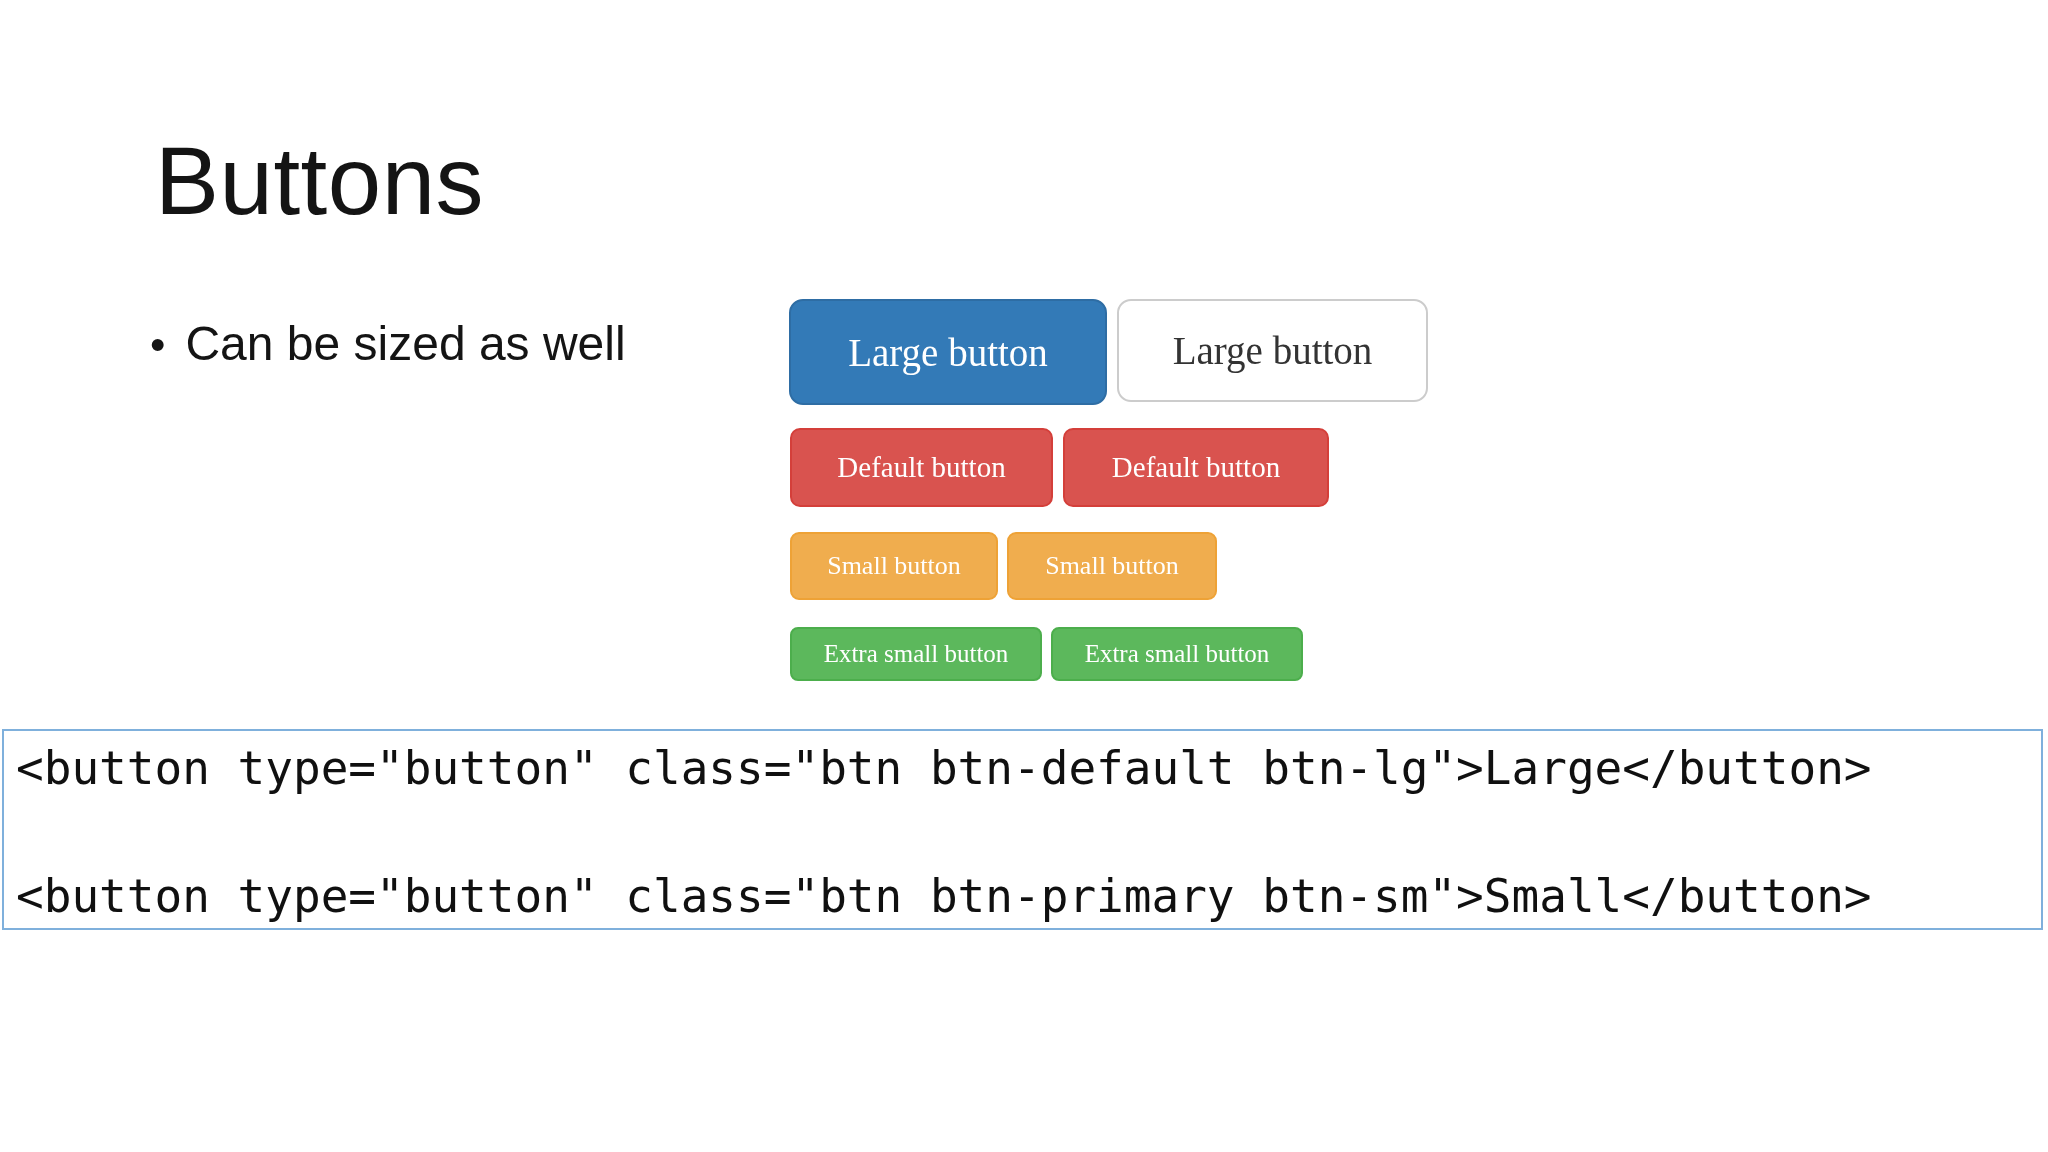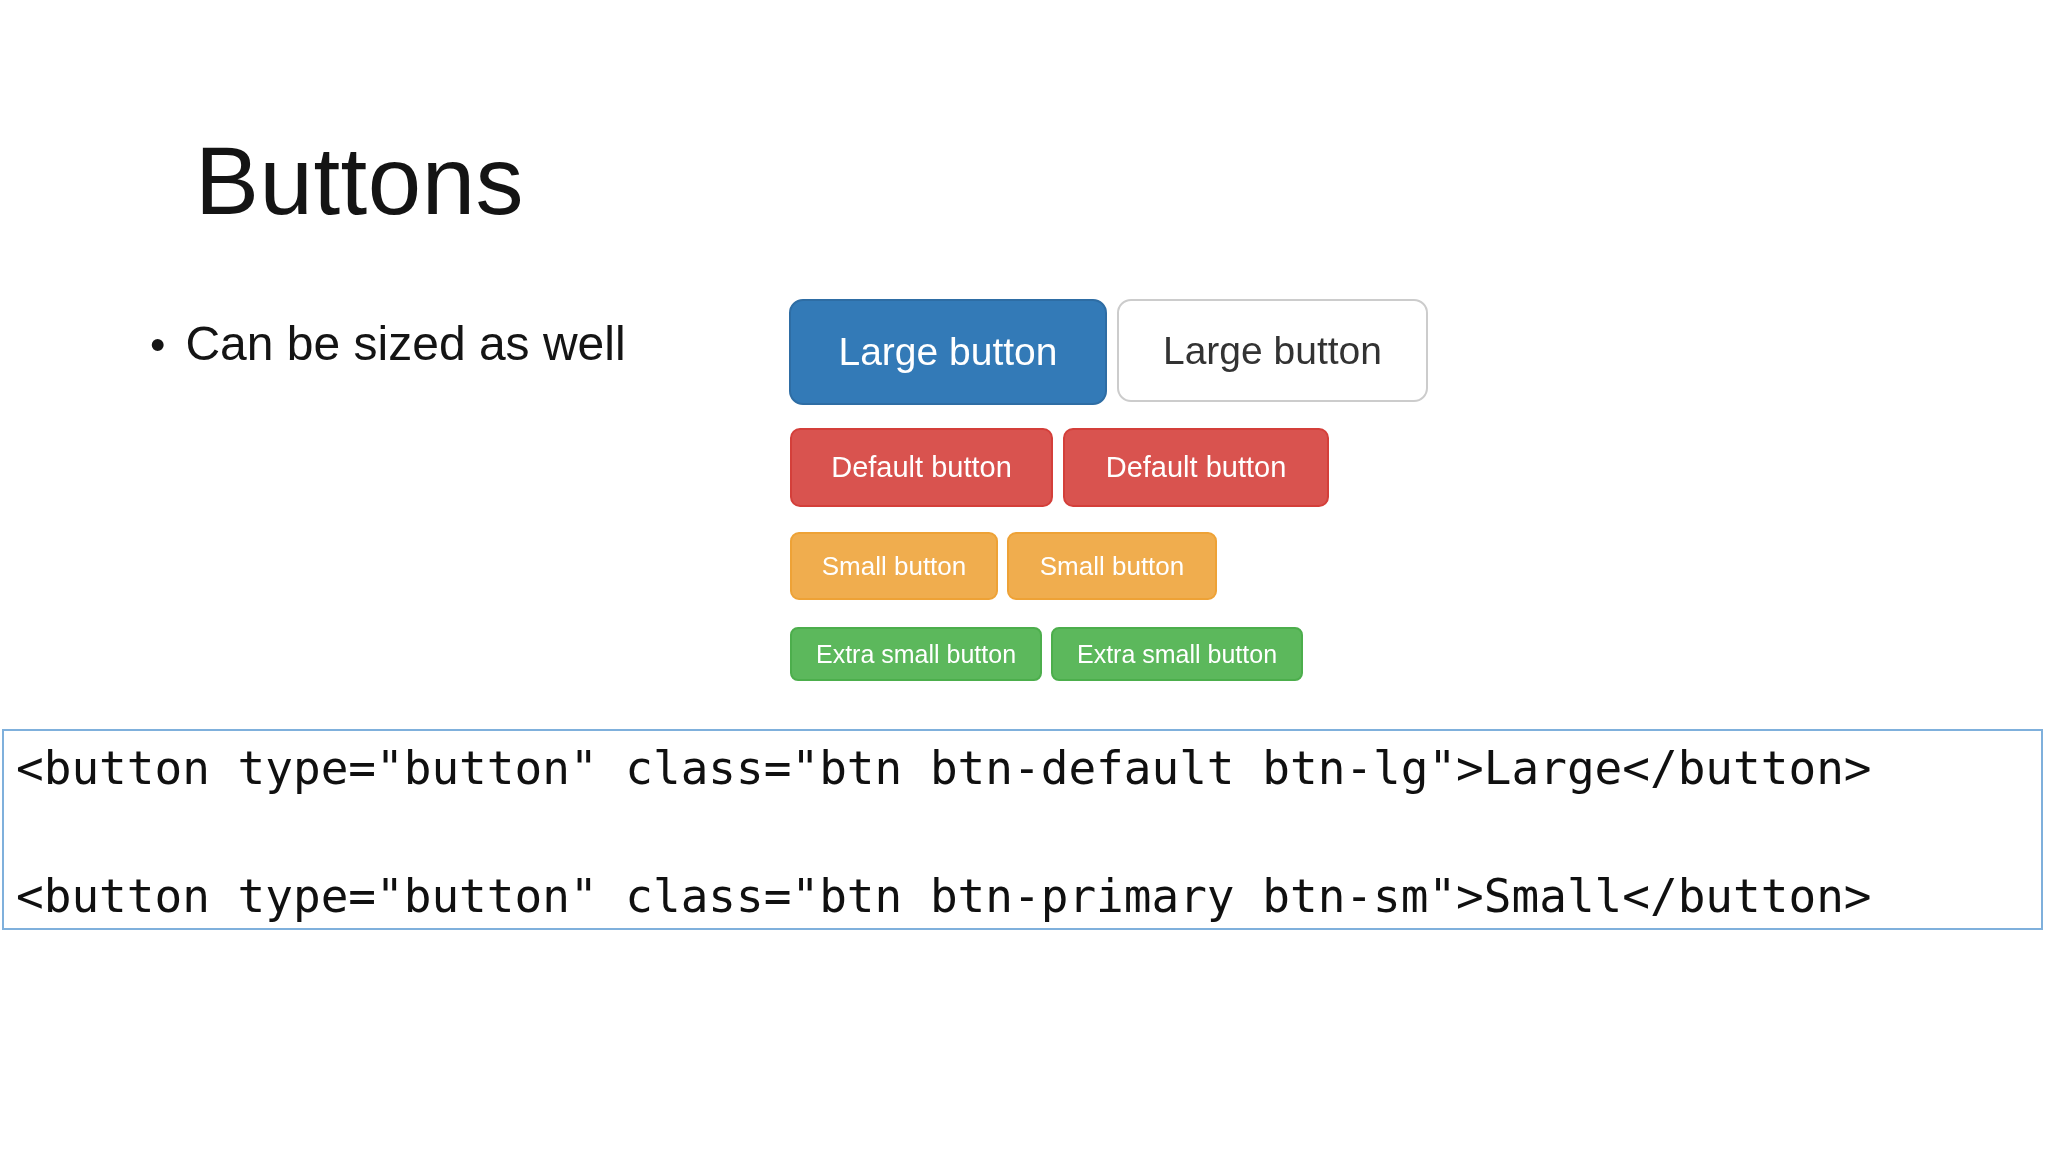--- a/index.html
+++ b/index.html
@@ -18,21 +18,20 @@
 
   .slide-title {
     position: absolute;
     left: 155px;
     top: 128px;
     font-size: 96px;
     font-weight: 400;
     line-height: 1.1;
     letter-spacing: 0.5px;
     color: #141414;
-    margin-left: 40px;
   }
 
   .bullet-row {
     position: absolute;
     left: 150px;
     top: 316px;
     display: flex;
     align-items: baseline;
     gap: 20px;
     font-size: 48px;
@@ -40,21 +39,21 @@
   }
   .bullet-marker { font-size: 44px; }
 
   
   .btn {
     position: absolute;
     display: flex;
     align-items: center;
     justify-content: center;
     color: #ffffff;
-    font-family: Liberation Sans, sans-serif;
+    font-family: Liberation Serif, serif;
     box-sizing: border-box;
     white-space: nowrap;
     cursor: pointer;
   }
 
   .btn-lg-primary {
     left: 789px; top: 299px; width: 318px; height: 106px;
     background: var(--primary);
     border: 2px solid var(--primary-border);
     border-radius: 14px;

